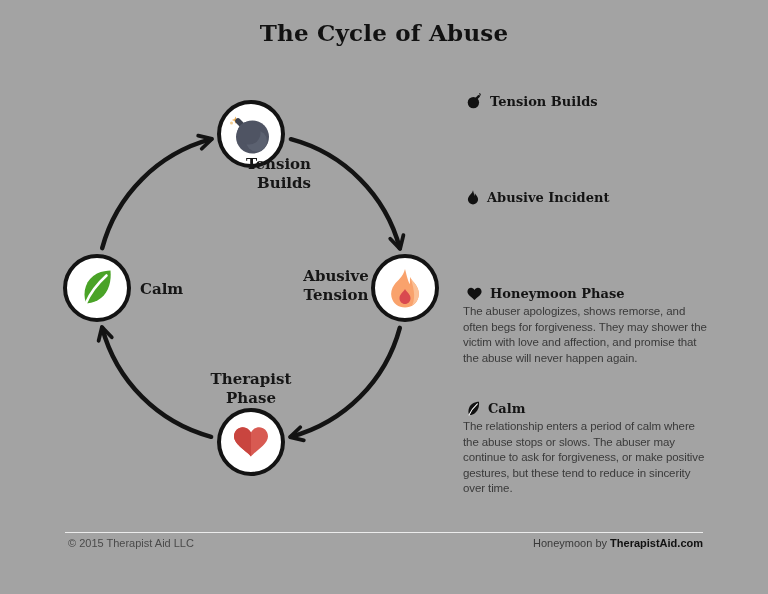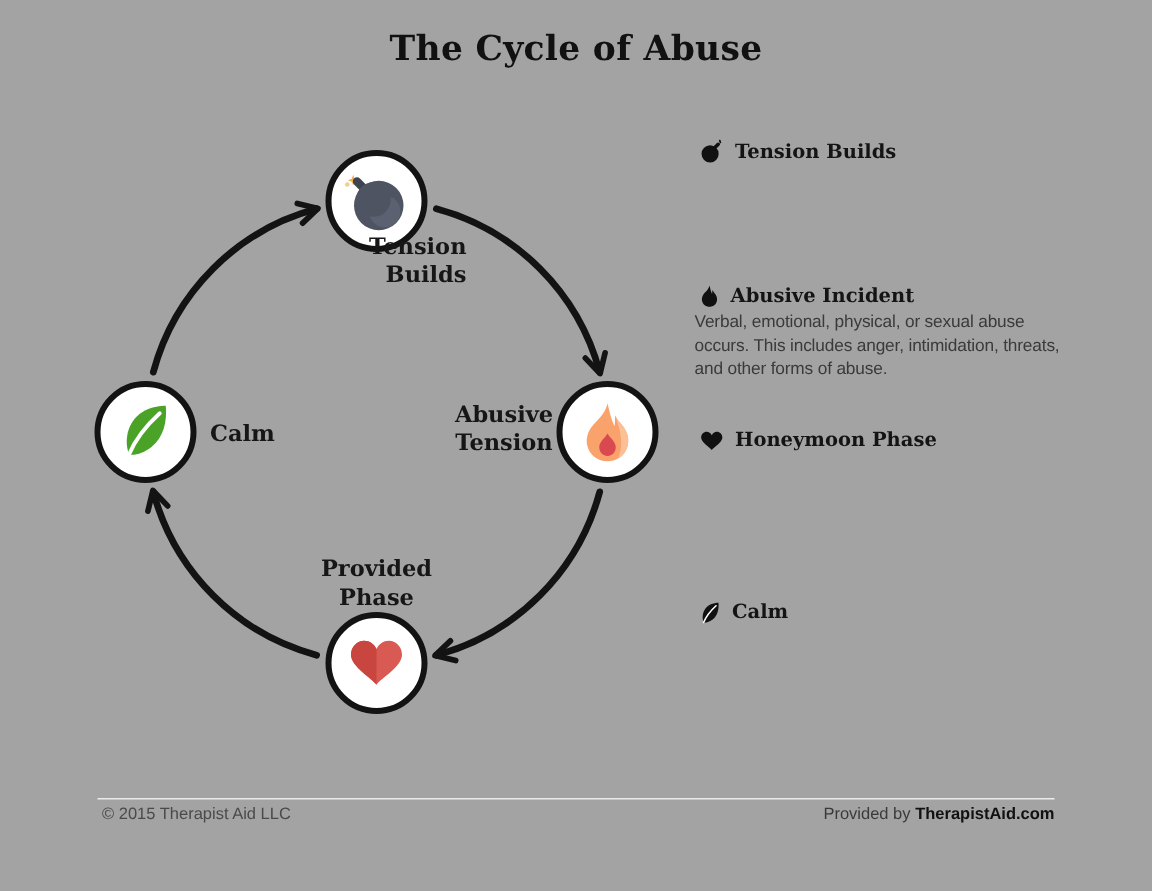--- a/index.html
+++ b/index.html
@@ -88,21 +88,21 @@
       <path d="M-11,15 C-15,4 -11,-9 0,-14.5 C5,-16.8 10,-17.5 13.5,-17.5
                C14.5,-7 12,3.5 4,10 C-1,14 -7,15.8 -11,15 Z" fill="#4aa327"></path>
       <path d="M-11,15 C-7,5.5 -1.5,-2.5 9.5,-12.5" fill="none" stroke="#ffffff" stroke-width="2.6" stroke-linecap="round"></path>
     </g>
   </svg>
 
   <div class="node-label label-tension">Tension
 Builds</div>
   <div class="node-label label-abusive">Abusive
 Tension</div>
-  <div class="node-label label-honeymoon">Provided
+  <div class="node-label label-honeymoon">Therapist
 Phase</div>
   <div class="node-label label-calm">Calm</div>
 
   <div class="section sec-1">
     <div class="sec-head">
       <svg class="mini" width="15" height="16" viewBox="0 0 15 16">
         <circle cx="6.4" cy="9.6" r="5.7" fill="#111"></circle>
         <path d="M9.6,5.4 L11.8,3.2" stroke="#111" stroke-width="2.4" stroke-linecap="round"></path>
         <path d="M12.8,0.6 l0.5,1.4" stroke="#111" stroke-width="1.1" stroke-linecap="round"></path>
       </svg>
@@ -113,44 +113,45 @@
   <div class="section sec-2">
     <div class="sec-head">
       <svg class="mini" width="12" height="15" viewBox="-15 -20 30 41">
         <path d="M0,-19 C-2,-11 -7,-8 -10.5,-3.5 C-13.5,0.5 -14.5,5 -13.5,9
                  C-12,15.5 -6.5,19.5 0,19.5 C6.5,19.5 12,15.5 13.5,9
                  C14.8,3.5 12.5,-1.5 9,-5.5 C7.5,-7.2 6,-8.8 5.2,-11
                  C4.6,-8.2 5.4,-6 4.6,-3.8 C2.2,-9 1.4,-13.8 0,-19 Z" fill="#111"></path>
       </svg>
       <span class="htext">Abusive Incident</span>
     </div>
-    <div class="sec-body">Verbal, emotional, physical, or sexual abuse occurs. This includes anger, intimidation, threats, and other forms of abuse.</div>
   </div>
 
   <div class="section sec-3">
     <div class="sec-head">
       <svg class="mini" width="15" height="14" viewBox="-18 -16 36 32">
         <path d="M0,14.5 C-2.5,10.5 -17,2.5 -17,-5.5 C-17,-11 -12.8,-14.8 -8.2,-14.8
                  C-4.6,-14.8 -1.6,-12.6 0,-9.4 C1.6,-12.6 4.6,-14.8 8.2,-14.8
                  C12.8,-14.8 17,-11 17,-5.5 C17,2.5 2.5,10.5 0,14.5 Z" fill="#111"></path>
       </svg>
       <span class="htext">Honeymoon Phase</span>
     </div>
+    <div class="sec-body">The abuser apologizes, shows remorse, and often begs for forgiveness. They may shower the victim with love and affection, and promise that the abuse will never happen again.</div>
   </div>
 
   <div class="section sec-4">
     <div class="sec-head">
       <svg class="mini" width="13" height="15" viewBox="-16 -19 32 36">
         <path d="M-11,15 C-15,4 -11,-9 0,-14.5 C5,-16.8 10,-17.5 13.5,-17.5
                  C14.5,-7 12,3.5 4,10 C-1,14 -7,15.8 -11,15 Z" fill="#111"></path>
         <path d="M-11,15 C-7,5.5 -1.5,-2.5 9.5,-12.5" fill="none" stroke="#ffffff" stroke-width="2.6" stroke-linecap="round"></path>
       </svg>
       <span class="htext">Calm</span>
     </div>
+    <div class="sec-body">The relationship enters a period of calm where the abuse stops or slows. The abuser may continue to ask for forgiveness, or make positive gestures, but these tend to reduce in sincerity over time.</div>
   </div>
 
   <div class="footer-rule"></div>
   <div class="footer-left">© 2015 Therapist Aid LLC</div>
   <div class="footer-right">
-    <span>Provided by </span><b>TherapistAid.com</b>
+    <span>Honeymoon by </span><b>TherapistAid.com</b>
   </div>
 
 </div>
 
 </body></html>

